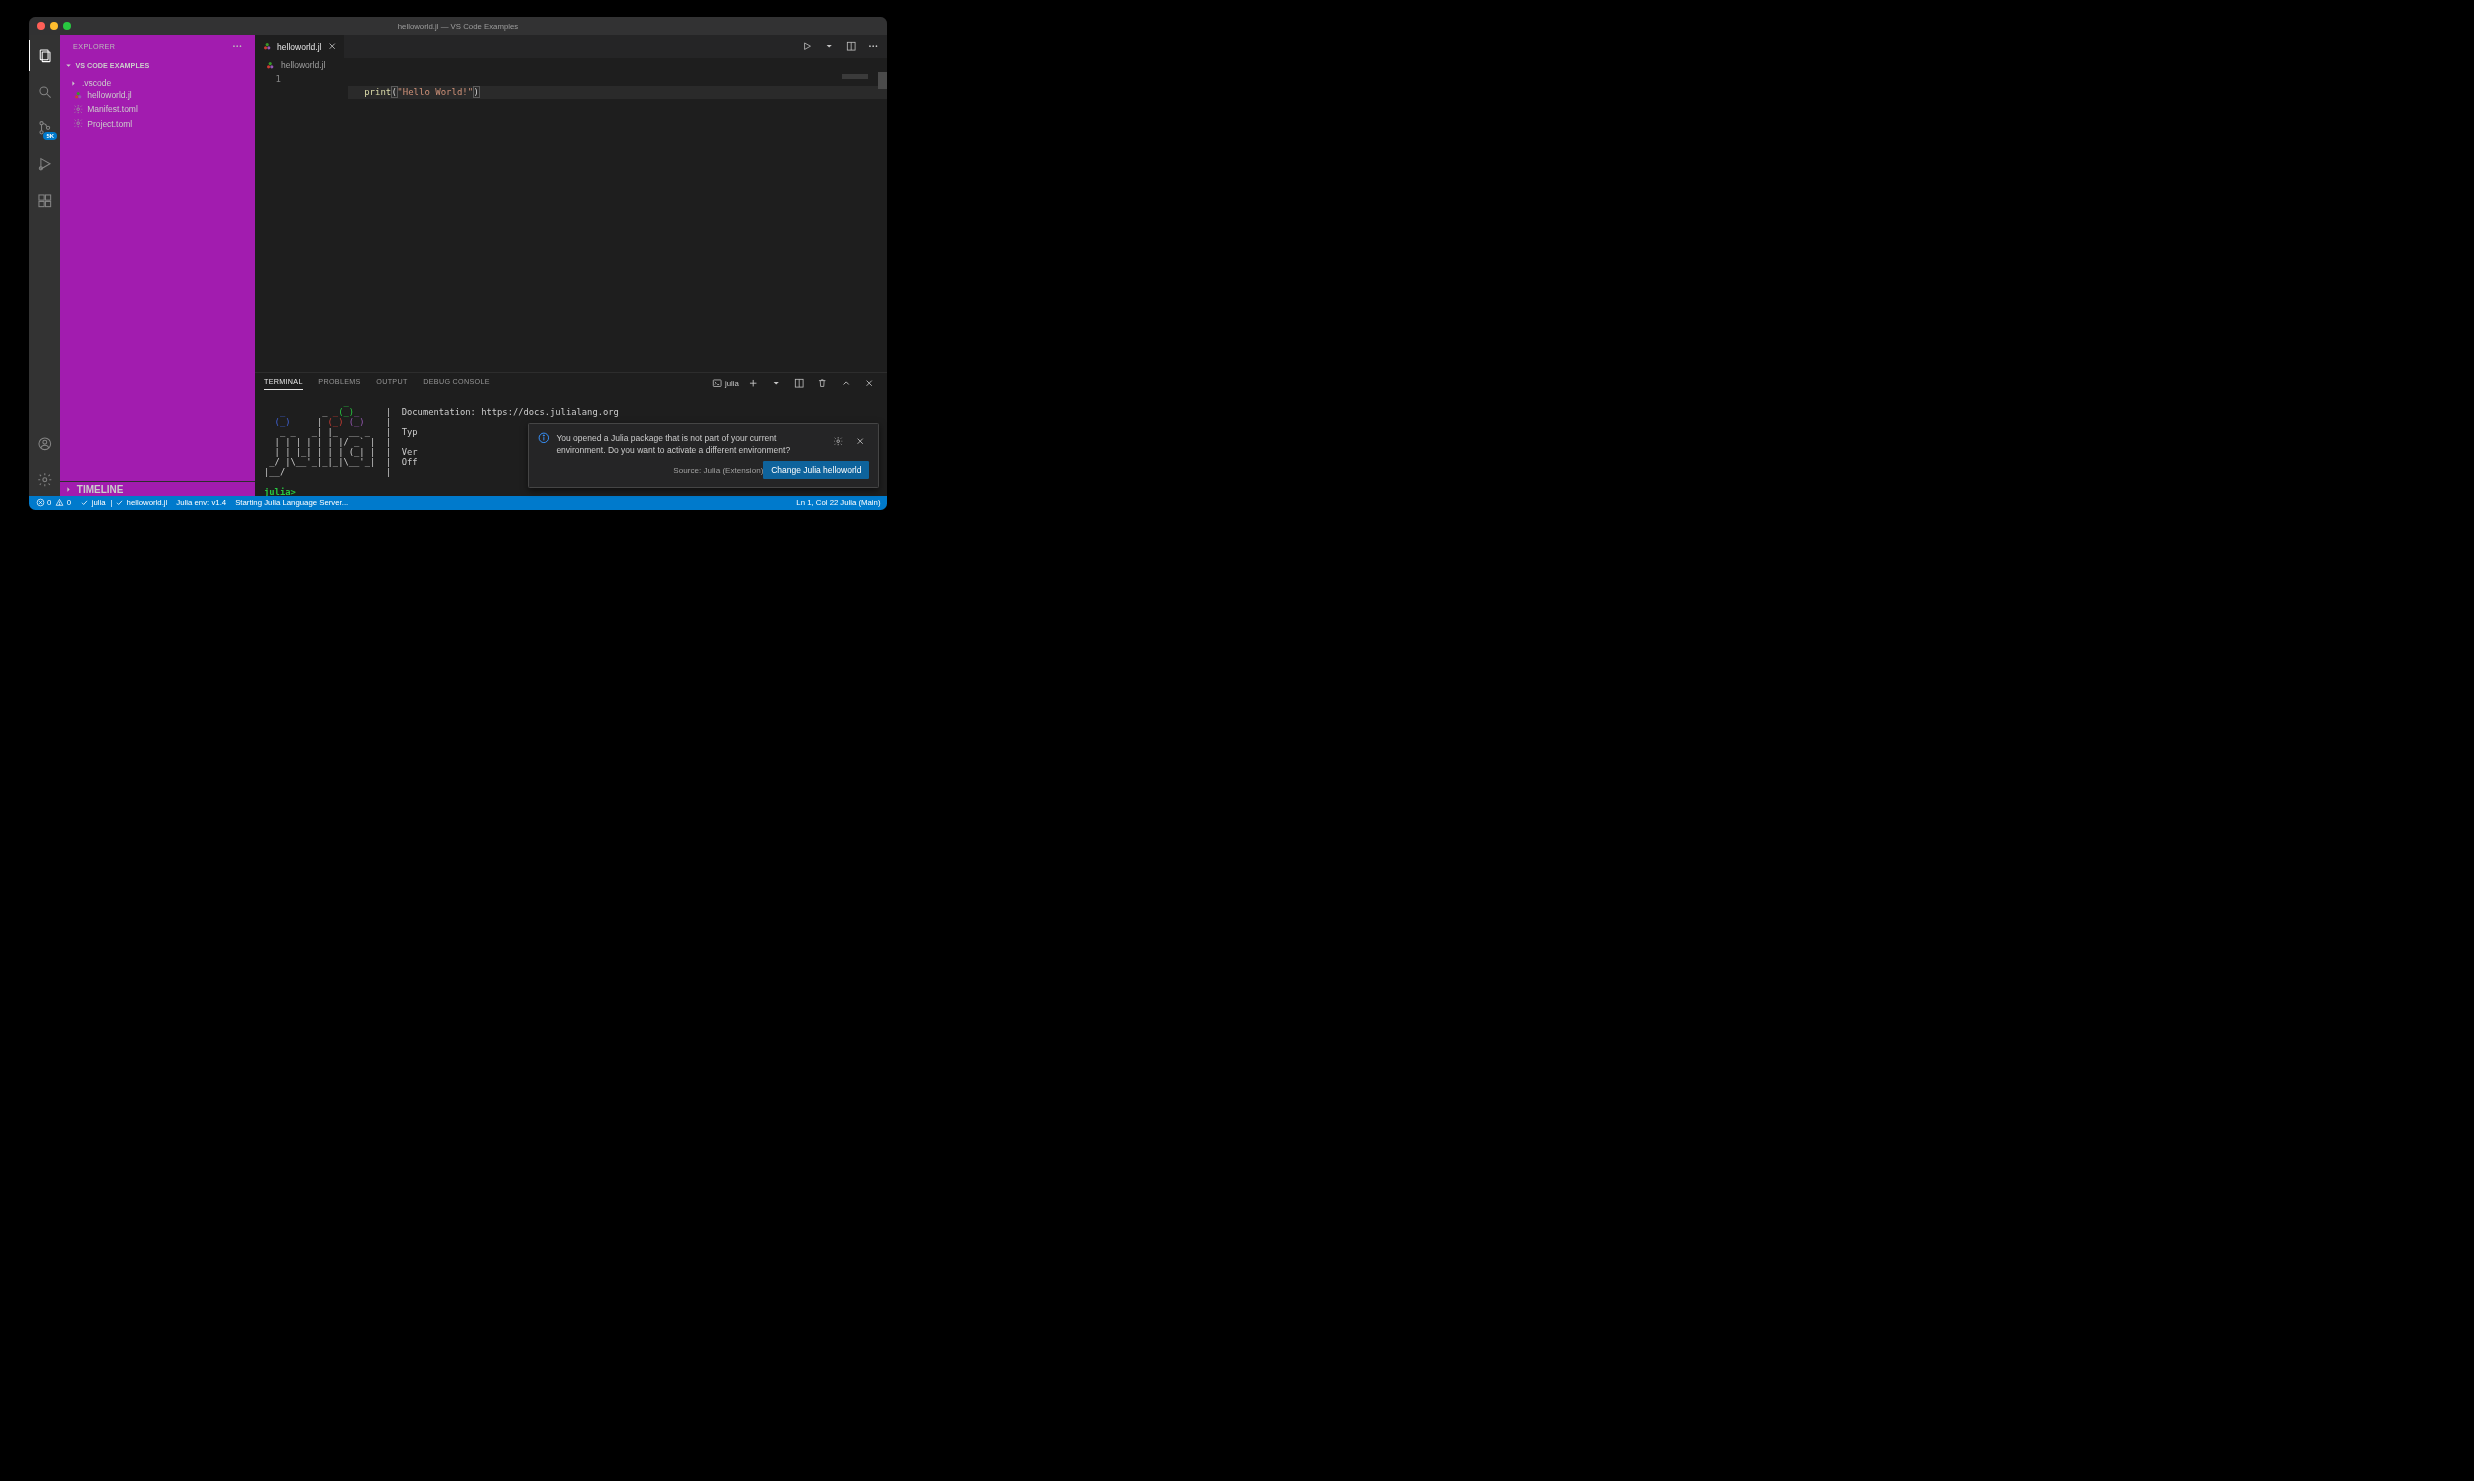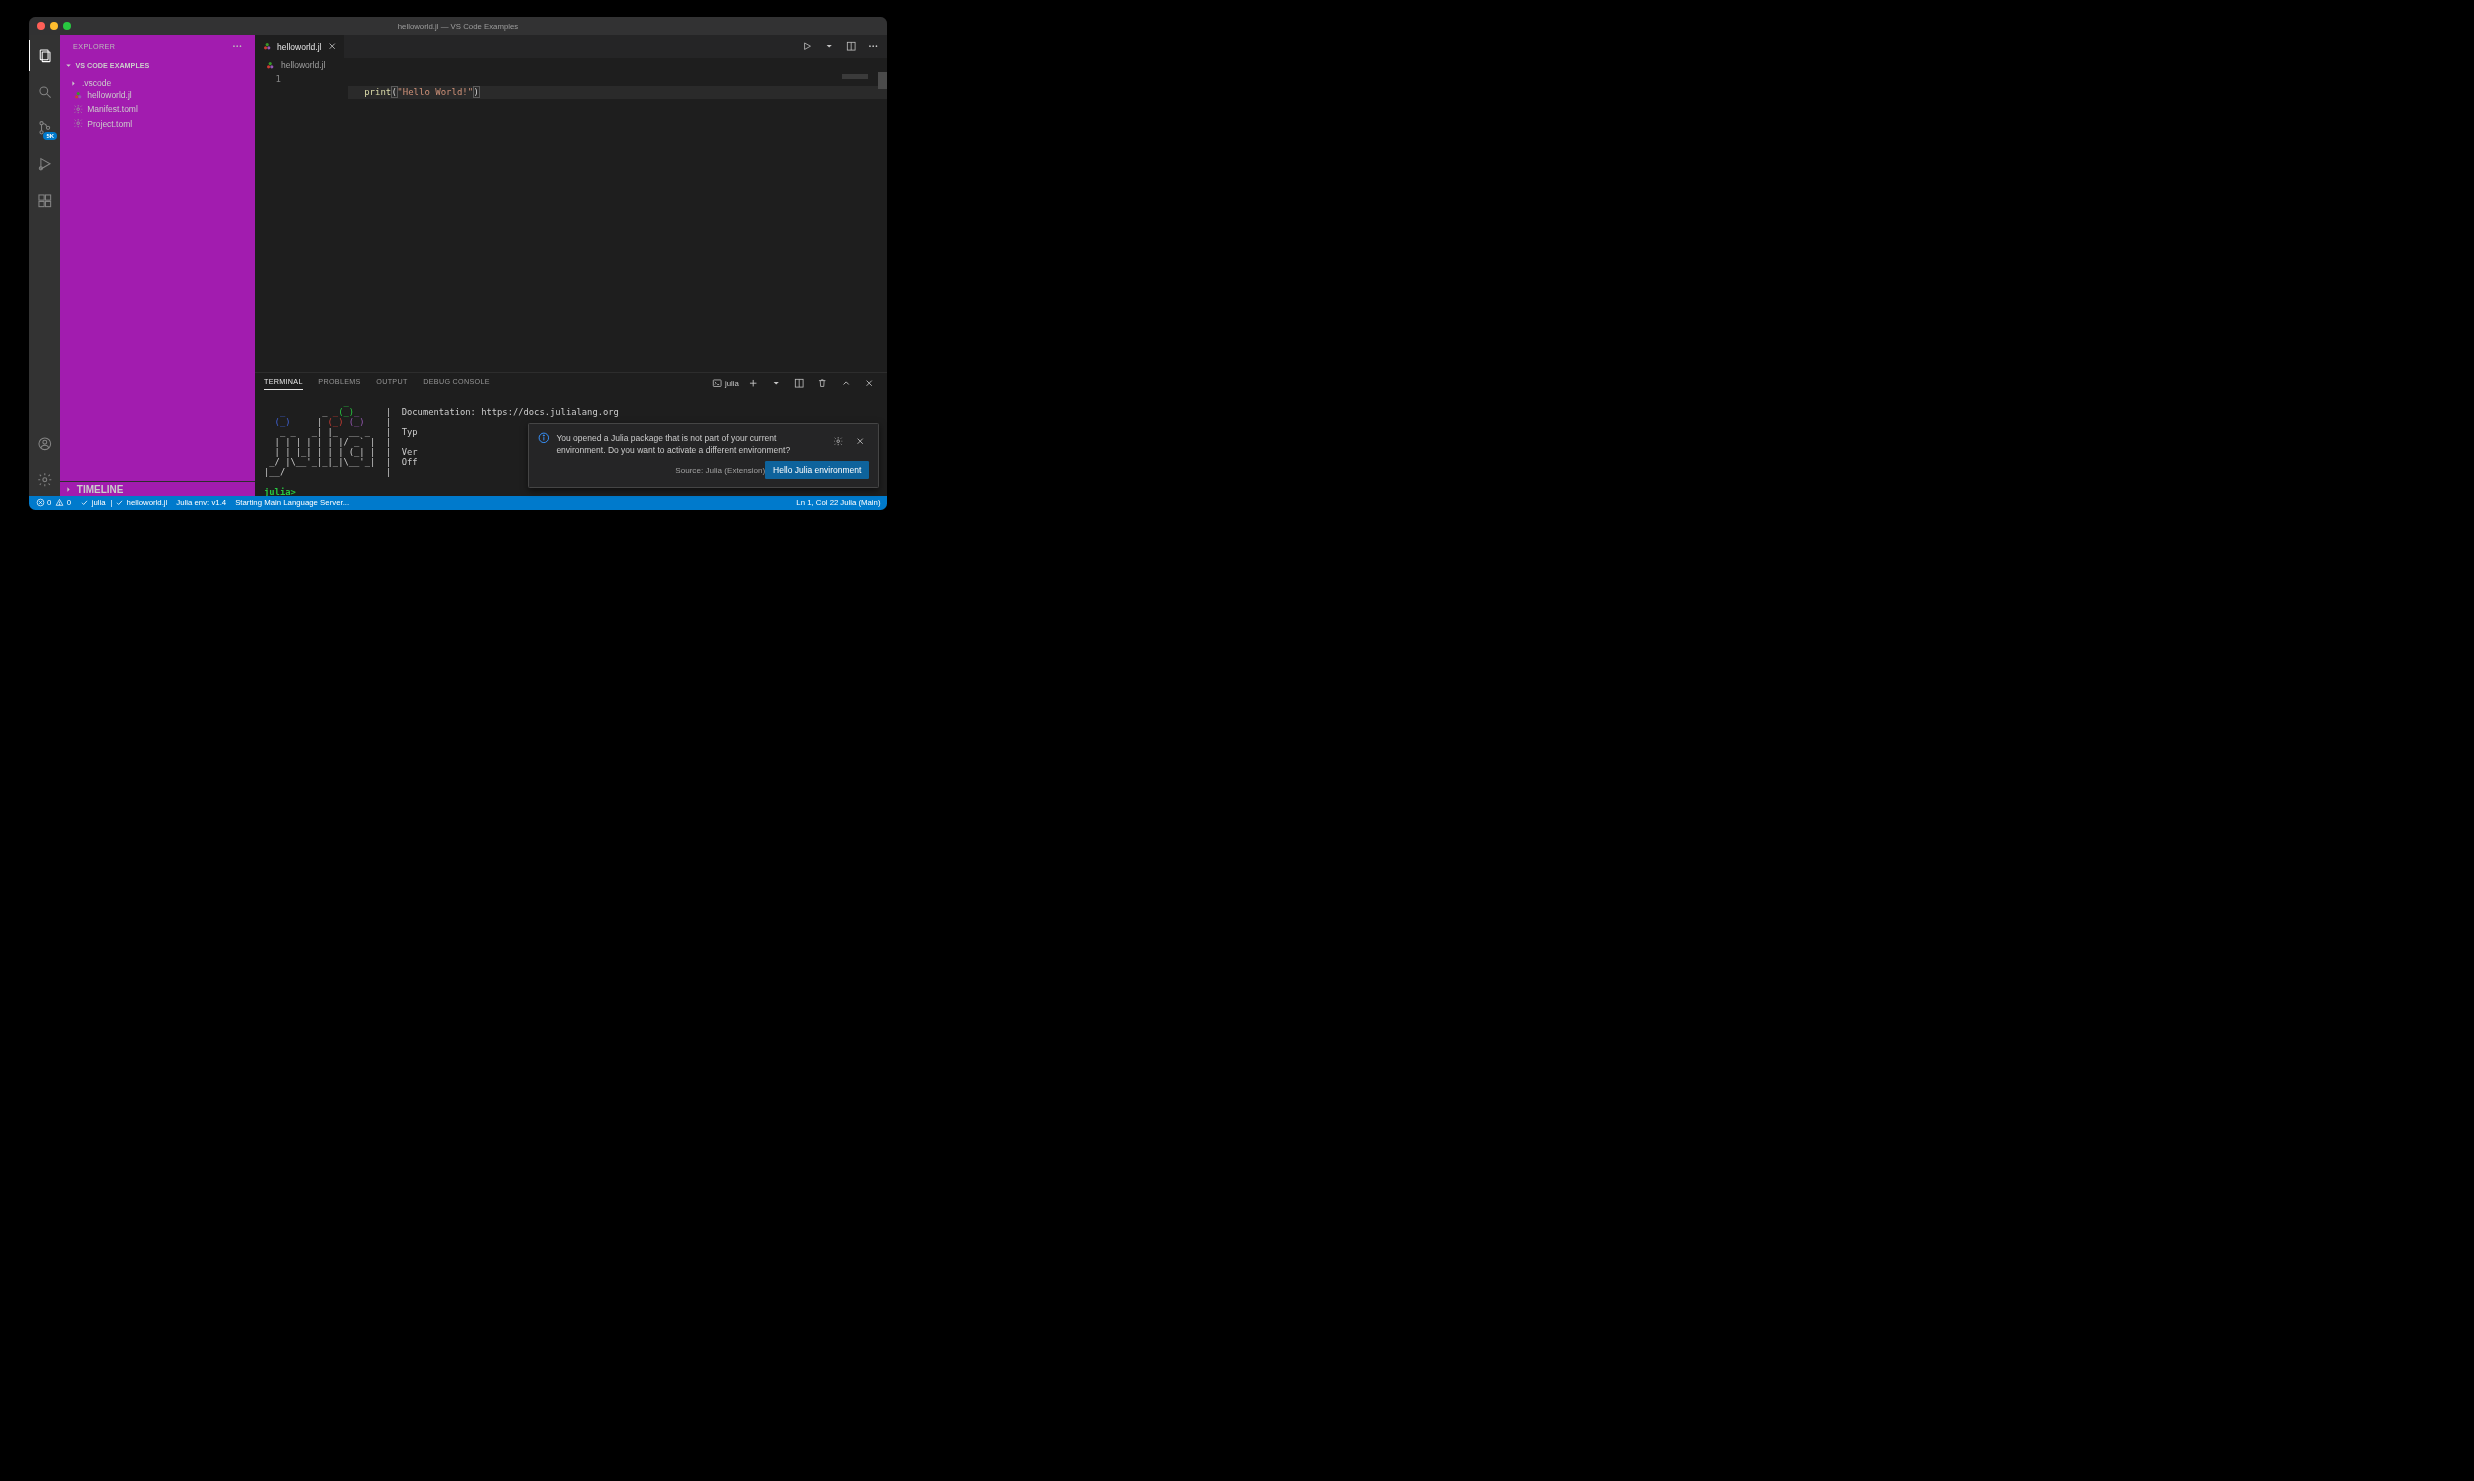--- a/index.html
+++ b/index.html
@@ -364,21 +364,21 @@
         <span class="icon-btn">
             <svg viewBox="0 0 16 16" stroke="currentColor" stroke-width="1.3">
               <line x1="4" y1="4" x2="12" y2="12"></line>
               <line x1="12" y1="4" x2="4" y2="12"></line>
             </svg>
           </span>
       </div>
     </div>
     <div class="row2">
       <span class="src">Source: Julia (Extension)</span>
-      <button class="btn">Hello Julia environment</button>
+      <button class="btn">Change Julia helloworld</button>
     </div>
   </div>
 
   <div class="statusbar">
     <span class="sb-item">
       <svg viewBox="0 0 16 16" fill="none" stroke="currentColor" stroke-width="1.3">
           <circle cx="8" cy="8" r="6"></circle>
           <line x1="5.5" y1="5.5" x2="10.5" y2="10.5"></line>
           <line x1="10.5" y1="5.5" x2="5.5" y2="10.5"></line>
         </svg>
@@ -399,21 +399,21 @@
       <span>julia</span>
       <span>&nbsp;|</span>
     </span>
     <span class="sb-item" style="margin-left:-6.5px;">
       <svg viewBox="0 0 16 16" fill="none" stroke="currentColor" stroke-width="1.4">
           <path d="M3.5 8.5l3 3L12.5 5"></path>
         </svg>
       <span>helloworld.jl</span>
     </span>
     <span class="sb-item">Julia env: v1.4</span>
-    <span class="sb-item">Starting Main Language Server...</span>
+    <span class="sb-item">Starting Julia Language Server...</span>
     <div class="right">
       <span class="sb-item">Ln 1, Col 22</span>
       <span class="sb-item">Julia</span>
       <span class="sb-item">(Main)</span>
     </div>
   </div>
 
 </div>
 
 

